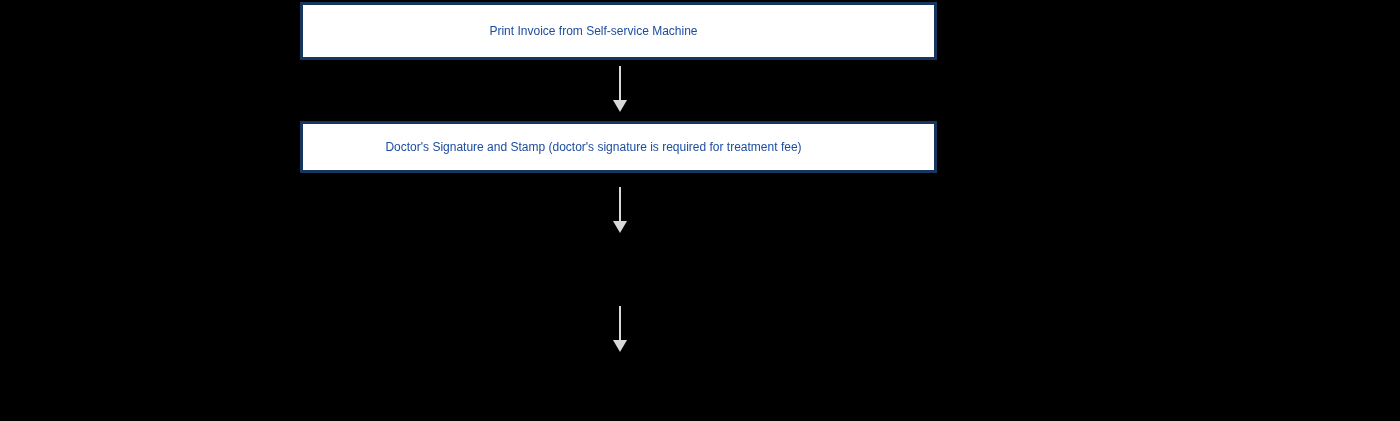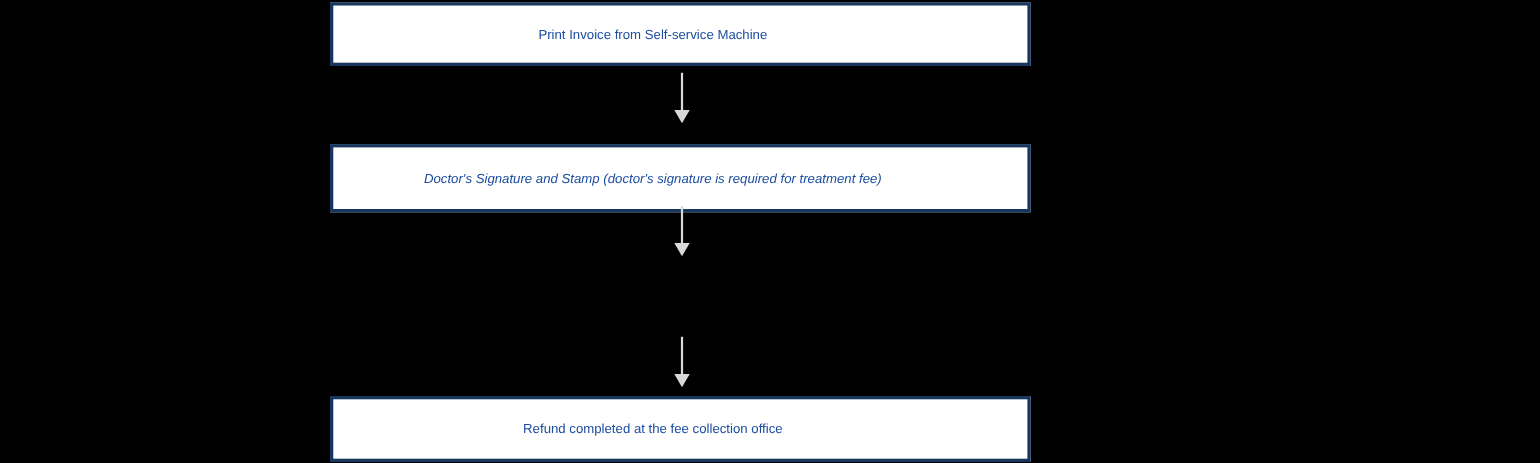--- a/index.html
+++ b/index.html
@@ -28,21 +28,21 @@
     padding: 0 62px 0 12px;
   }
   .step .label {
     font-size: 12px;
     line-height: 1.2;
     color: var(--box-text, #1C4DA0);
     white-space: nowrap;
     text-align: center;
   }
   #step1 { top: 2px;   height: 58px; }
-  #step2 { top: 131px; height: 62px; font-style: italic; }
+  #step2 { top: 121px; height: 52px; }
   #step3 { top: 237px; height: 61px; }
   #step4 { top: 360px; height: 60px; }
   .arrow {
     position: absolute;
     left: 612px;
     width: 16px;
     height: 46px;
   }
   #arrow1 { top: 66px; }
   #arrow2 { top: 187px; }
@@ -72,17 +72,14 @@
     <line x1="8" y1="0" x2="8" y2="35"></line>
     <polygon points="1,34 15,34 8,46"></polygon>
   </svg>
 
 
   <svg class="arrow" id="arrow3" viewBox="0 0 16 46" xmlns="http://www.w3.org/2000/svg">
     <line x1="8" y1="0" x2="8" y2="35"></line>
     <polygon points="1,34 15,34 8,46"></polygon>
   </svg>
 
-  <div class="step" id="step4">
-    <span class="label">Refund completed at the fee collection office</span>
-  </div>
 
 </div>
 
 </body></html>

